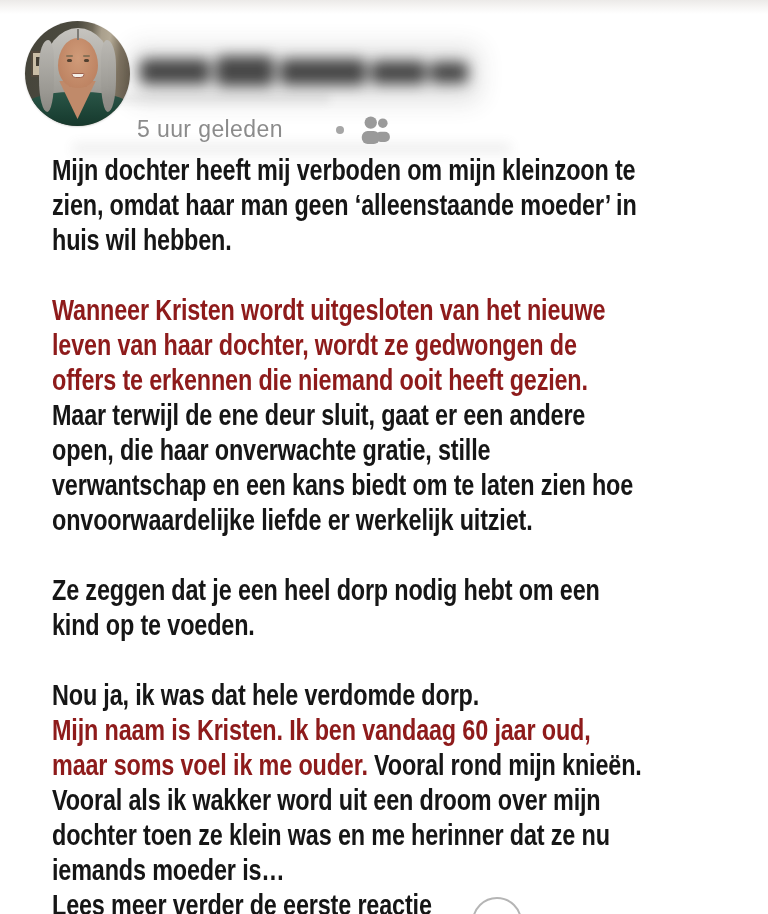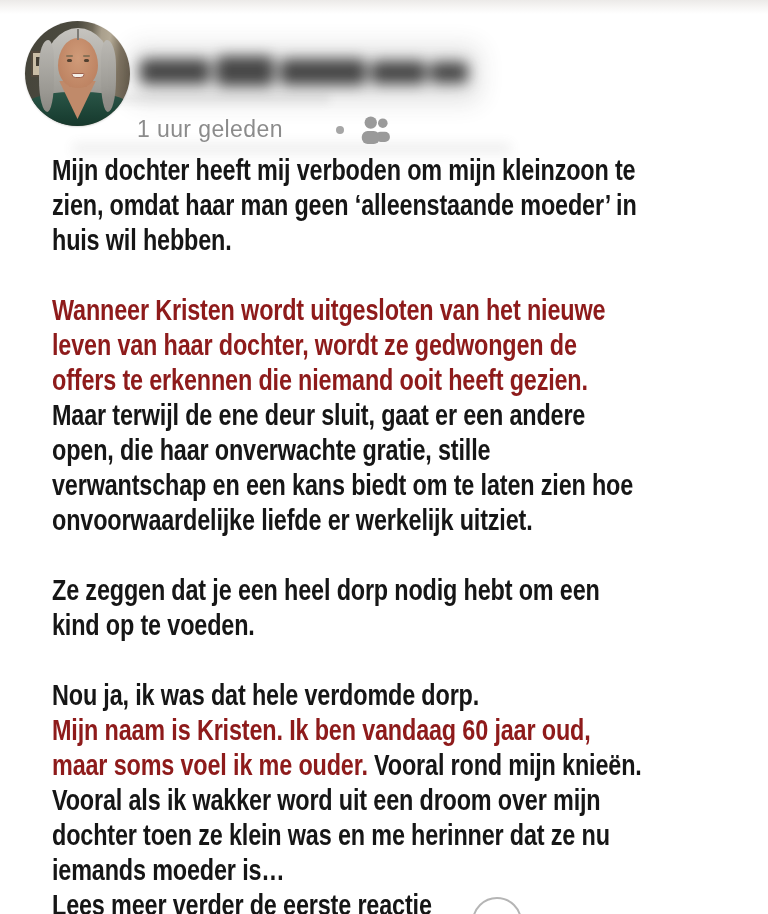--- a/index.html
+++ b/index.html
@@ -104,21 +104,21 @@
     <div class="blob bl1"></div>
     <div class="blob bl2"></div>
     <div class="blob bl3"></div>
     <div class="blob bl4"></div>
     <div class="blob bl5"></div>
   </div>
   <div class="haze1"></div>
   <div class="haze2"></div>
 
   <div class="meta">
-    <span class="time">1 uur geleden</span>
+    <span class="time">5 uur geleden</span>
     <span class="dot-sep"></span>
     <svg class="friends" viewBox="0 0 24 22" xmlns="http://www.w3.org/2000/svg">
       <g fill="#9a9a9a">
         <circle cx="16.4" cy="6.6" r="3.1"></circle>
         <rect x="11.8" y="12.2" width="9.2" height="6.6" rx="3.2"></rect>
         <circle cx="8.6" cy="6.2" r="4.0"></circle>
         <rect x="2.8" y="11.6" width="11.6" height="8.4" rx="3.8"></rect>
       </g>
     </svg>
   </div>

